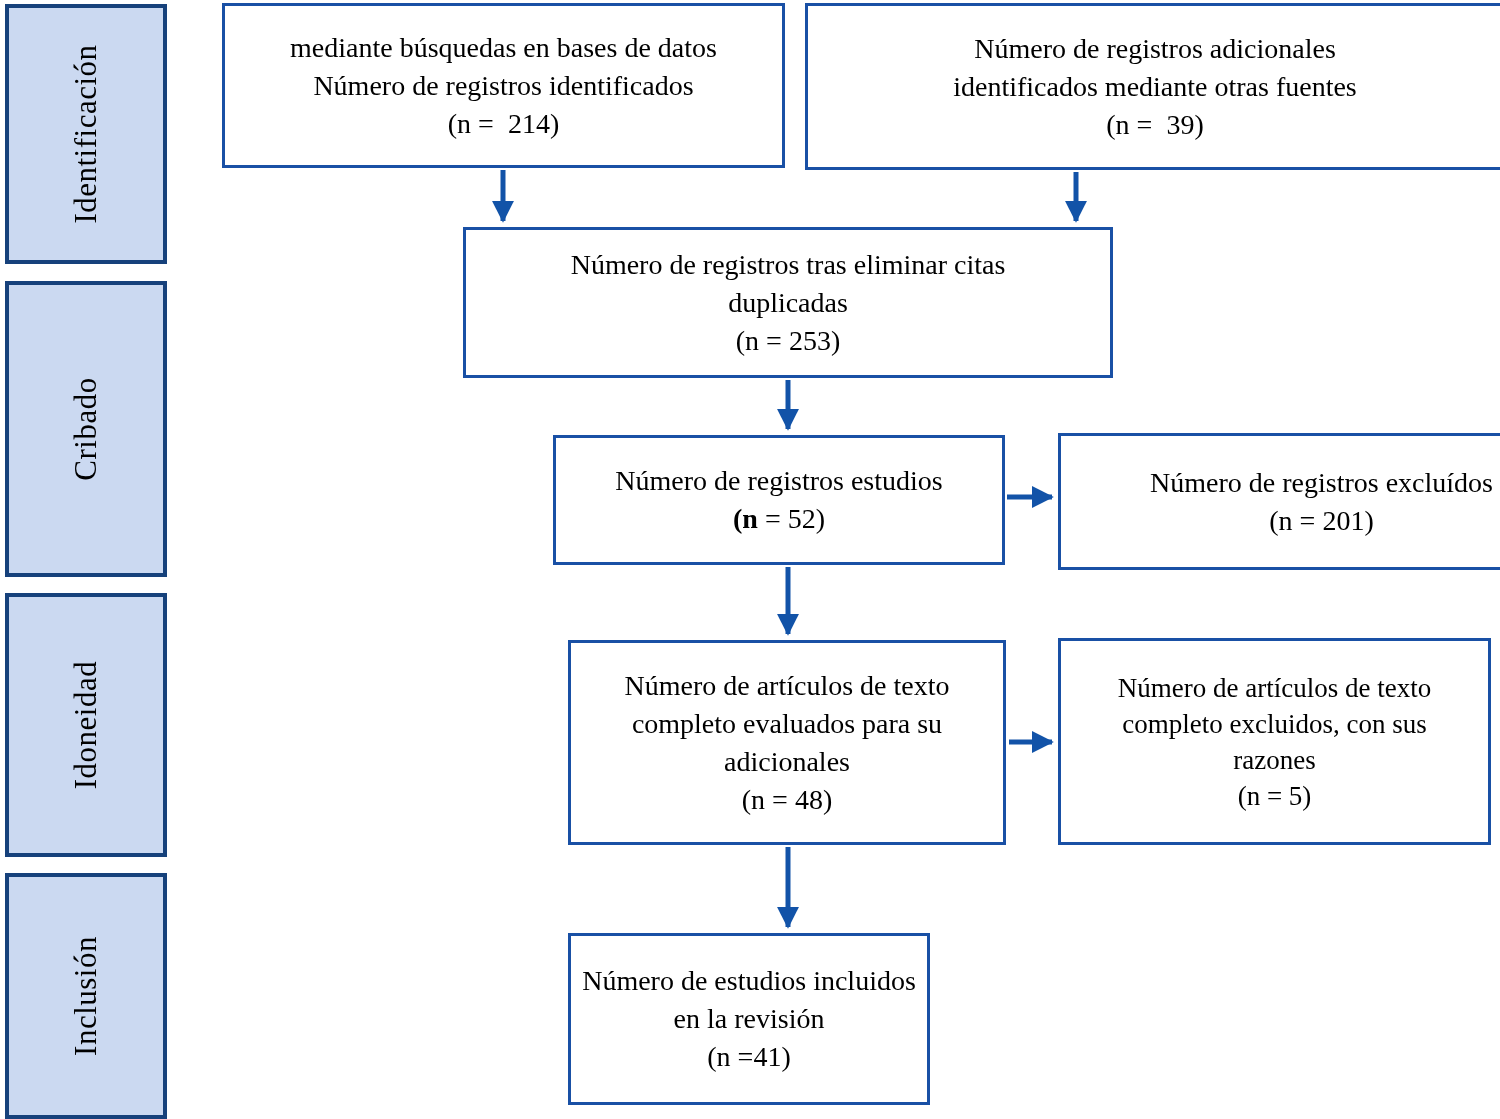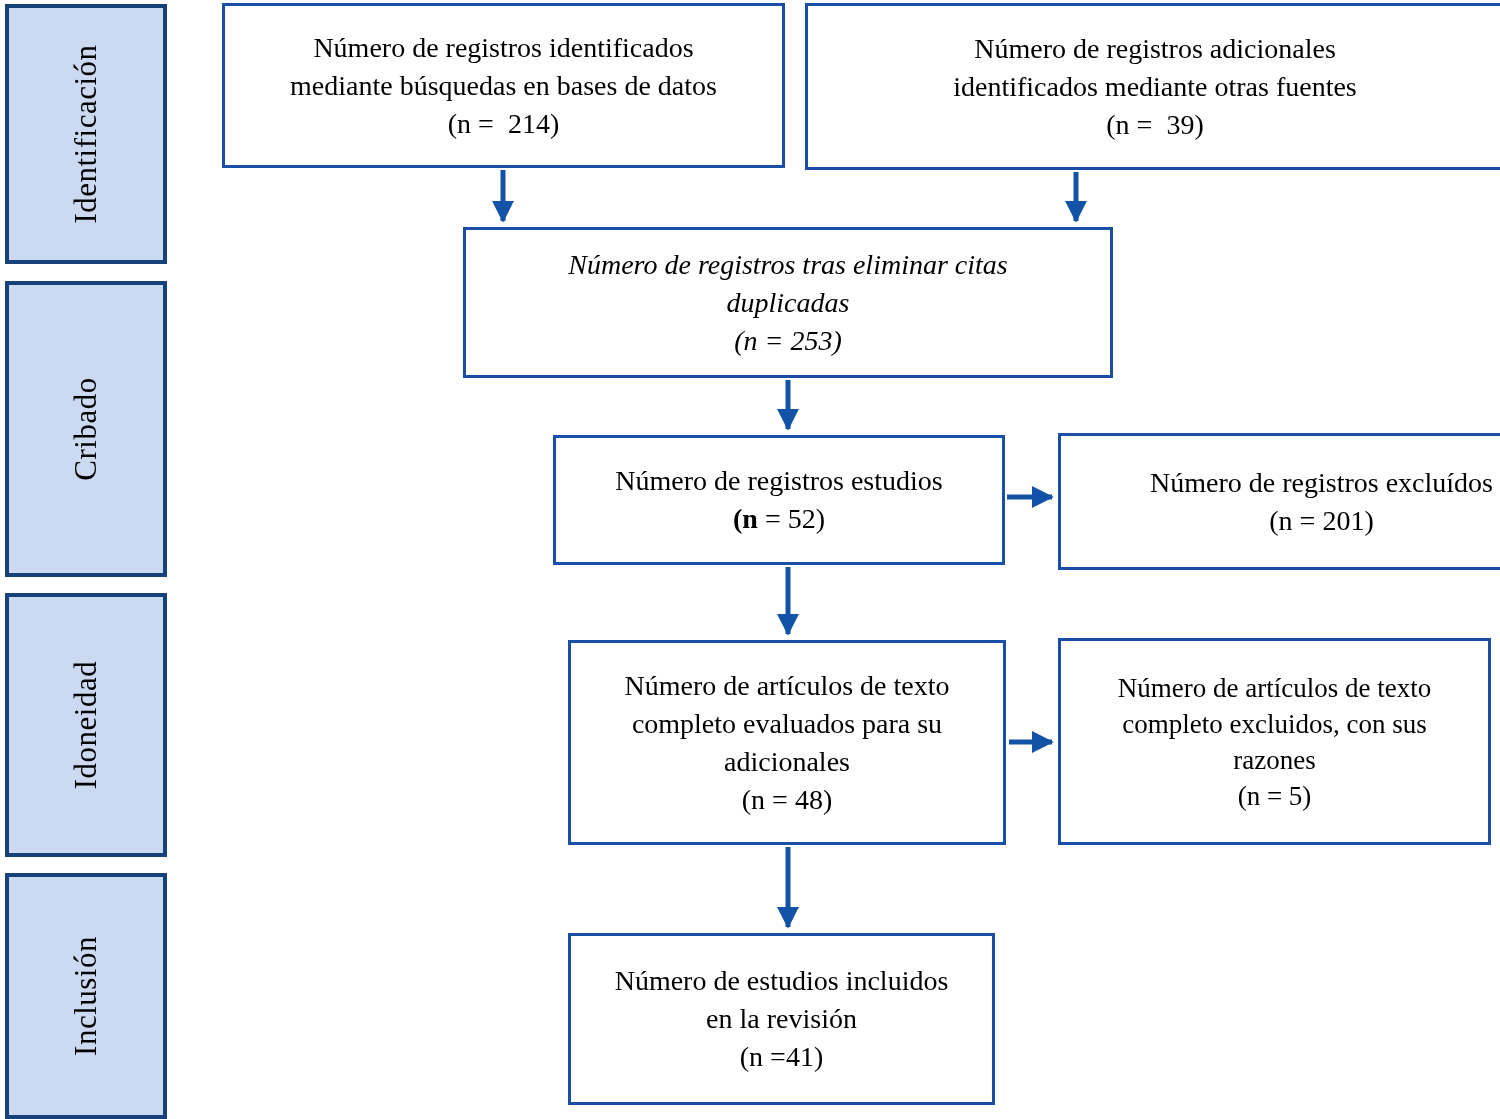--- a/index.html
+++ b/index.html
@@ -77,32 +77,32 @@
     <span class="stage-label">Cribado</span>
   </div>
   <div class="stage" style="top:593px;height:256px;">
     <span class="stage-label">Idoneidad</span>
   </div>
   <div class="stage" style="top:873px;height:238px;">
     <span class="stage-label">Inclusión</span>
   </div>
 
   <div class="fbox" style="left:222px;top:3px;width:563px;height:165px;">
+    <div class="line">mediante búsquedas en bases de datos</div>
     <div class="line">Número de registros identificados</div>
-    <div class="line">mediante búsquedas en bases de datos</div>
     <div class="line">(n =  214)</div>
   </div>
 
   <div class="fbox" style="left:805px;top:3px;width:700px;height:167px;">
     <div class="line">Número de registros adicionales</div>
     <div class="line">identificados mediante otras fuentes</div>
     <div class="line">(n =  39)</div>
   </div>
 
-  <div class="fbox" style="left:463px;top:227px;width:650px;height:151px;font-style:italic;">
+  <div class="fbox" style="left:463px;top:227px;width:650px;height:151px;">
     <div class="line">Número de registros tras eliminar citas</div>
     <div class="line">duplicadas</div>
     <div class="line">(n = 253)</div>
   </div>
 
   <div class="fbox" style="left:553px;top:435px;width:452px;height:130px;">
     <div class="line">Número de registros estudios</div>
     <div class="line"><span class="b">(n</span><span> = 52)</span></div>
   </div>
 
@@ -118,21 +118,21 @@
     <div class="line">(n = 48)</div>
   </div>
 
   <div class="fbox small" style="left:1058px;top:638px;width:433px;height:207px;">
     <div class="line">Número de artículos de texto</div>
     <div class="line">completo excluidos, con sus</div>
     <div class="line">razones</div>
     <div class="line">(n = 5)</div>
   </div>
 
-  <div class="fbox" style="left:568px;top:933px;width:427px;height:172px;">
+  <div class="fbox" style="left:568px;top:933px;width:362px;height:172px;">
     <div class="line">Número de estudios incluidos</div>
     <div class="line">en la revisión</div>
     <div class="line">(n =41)</div>
   </div>
 
   <svg class="arrows" xmlns="http://www.w3.org/2000/svg">
     <defs>
       <marker id="ah" viewBox="0 0 12 12" refX="11" refY="6" markerWidth="4.4" markerHeight="4.4" orient="auto">
         <path d="M0,0 L12,6 L0,12 z"></path>
       </marker>

